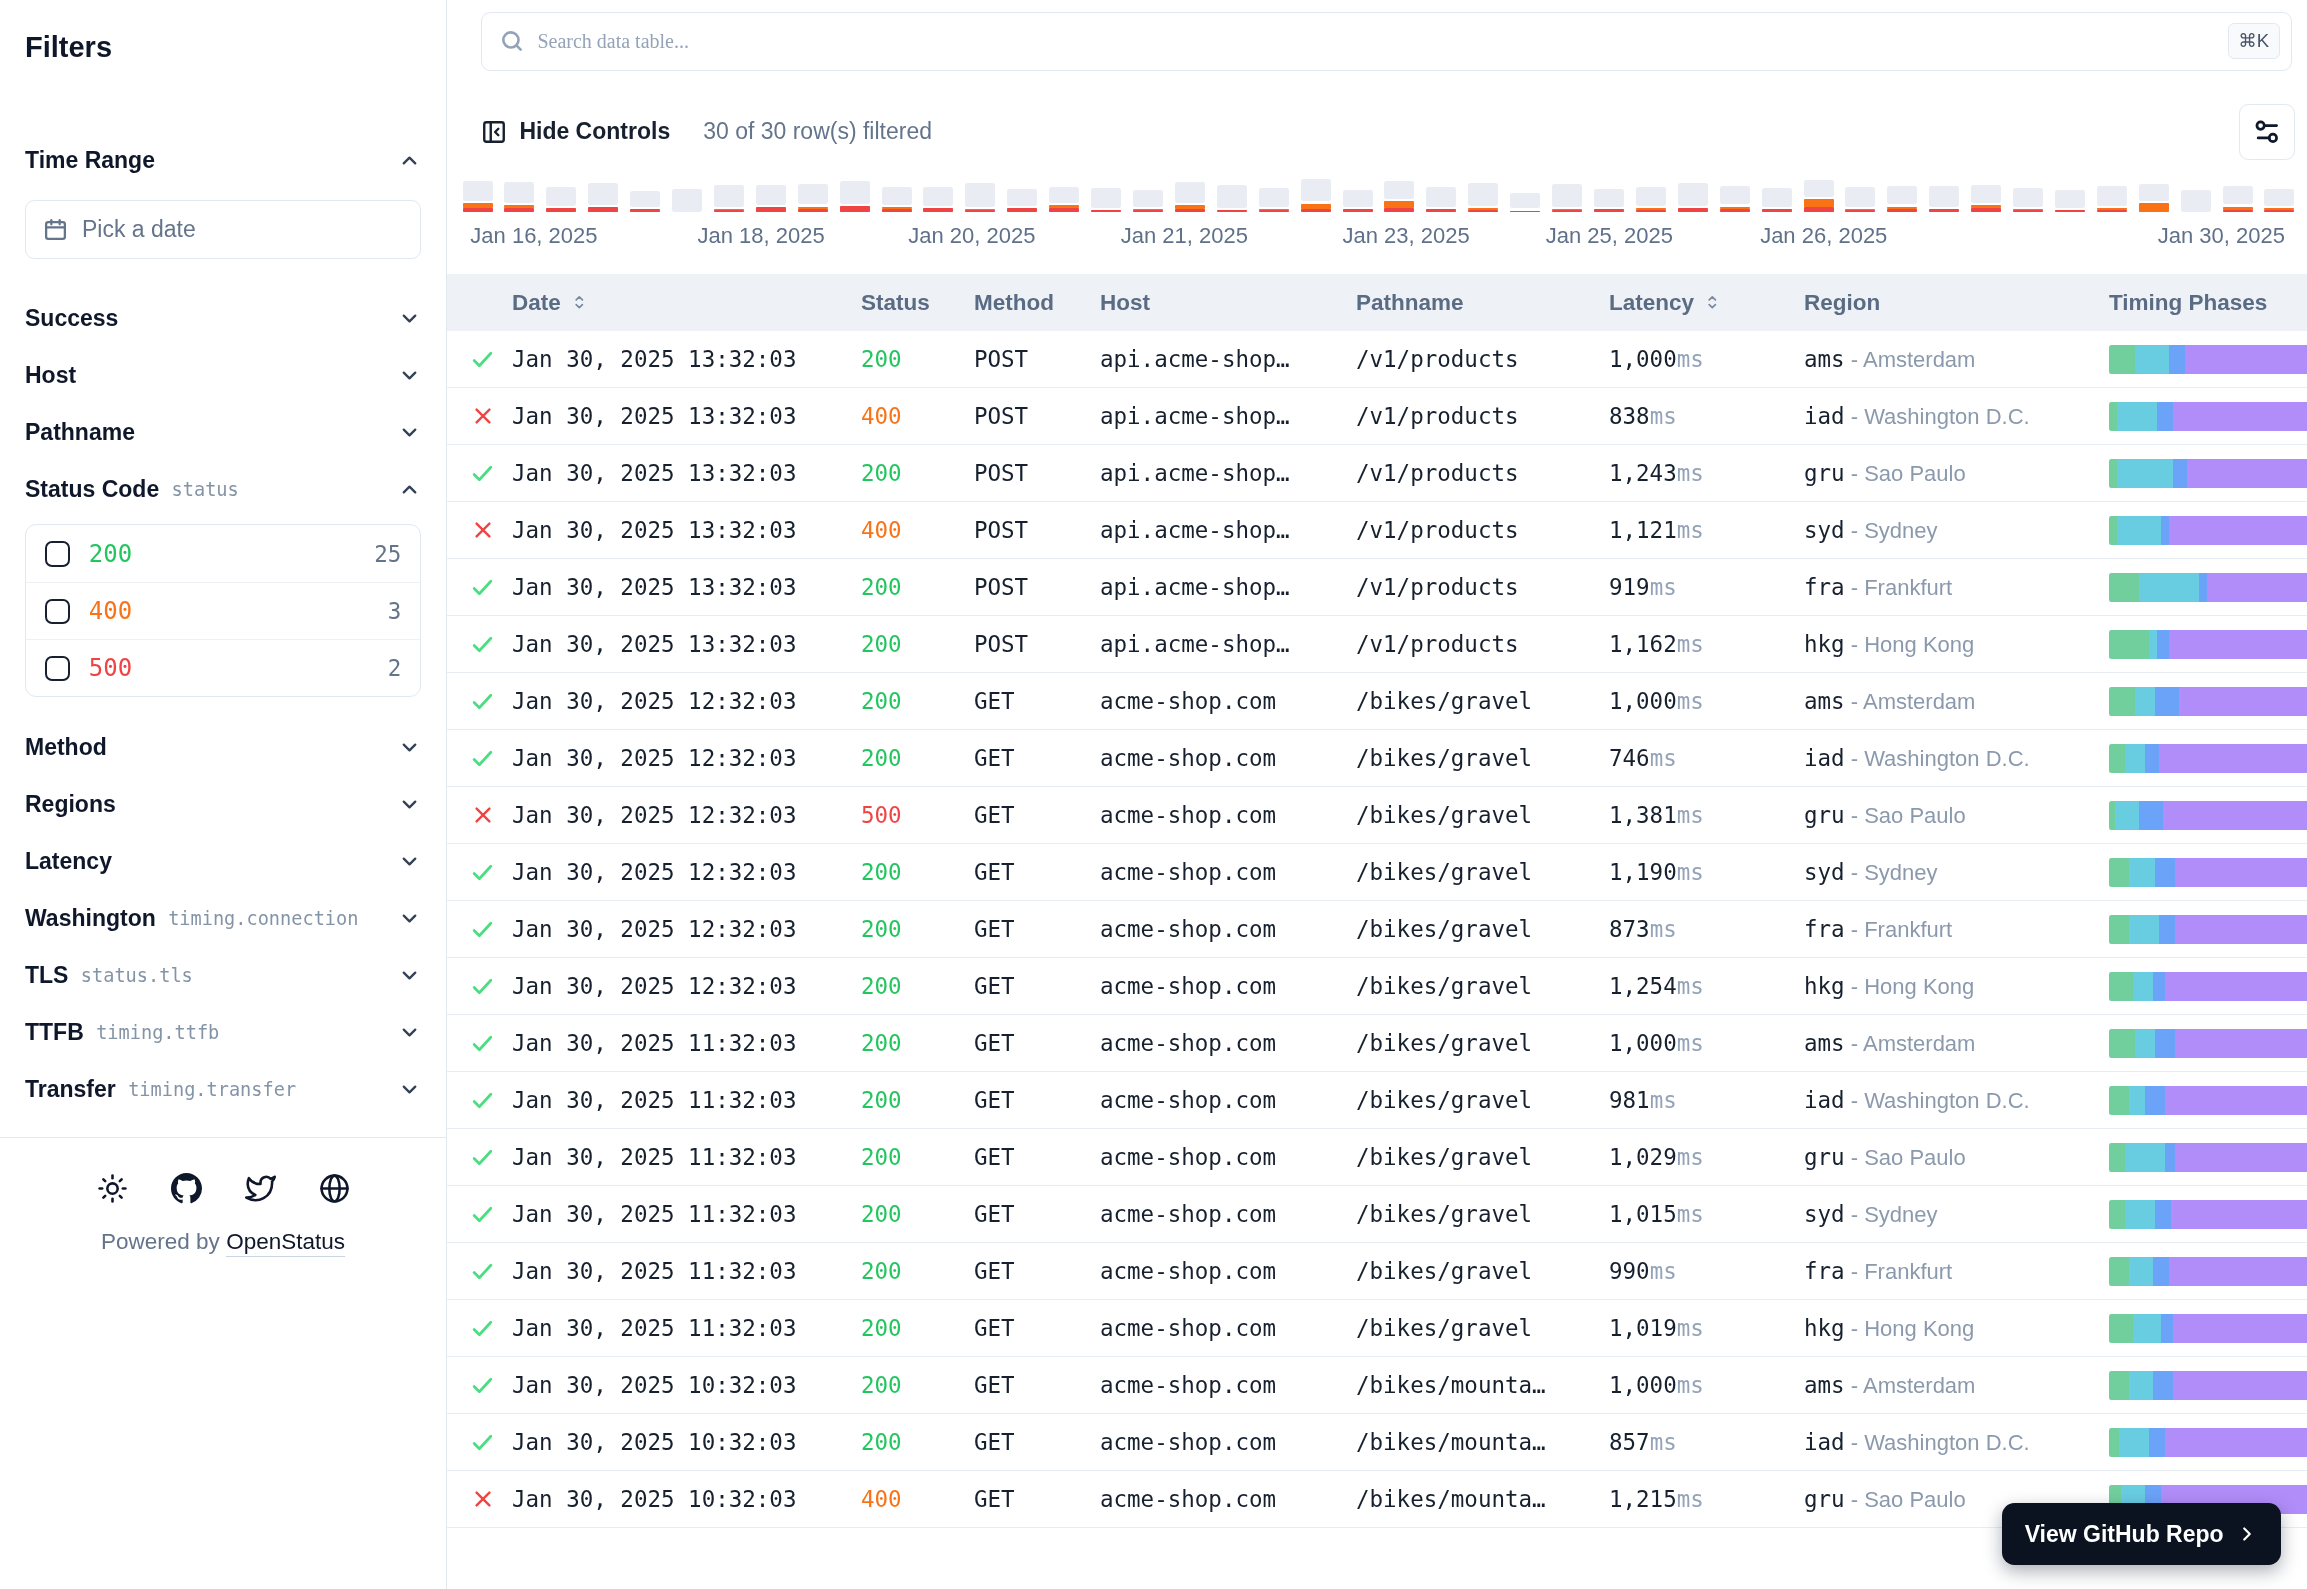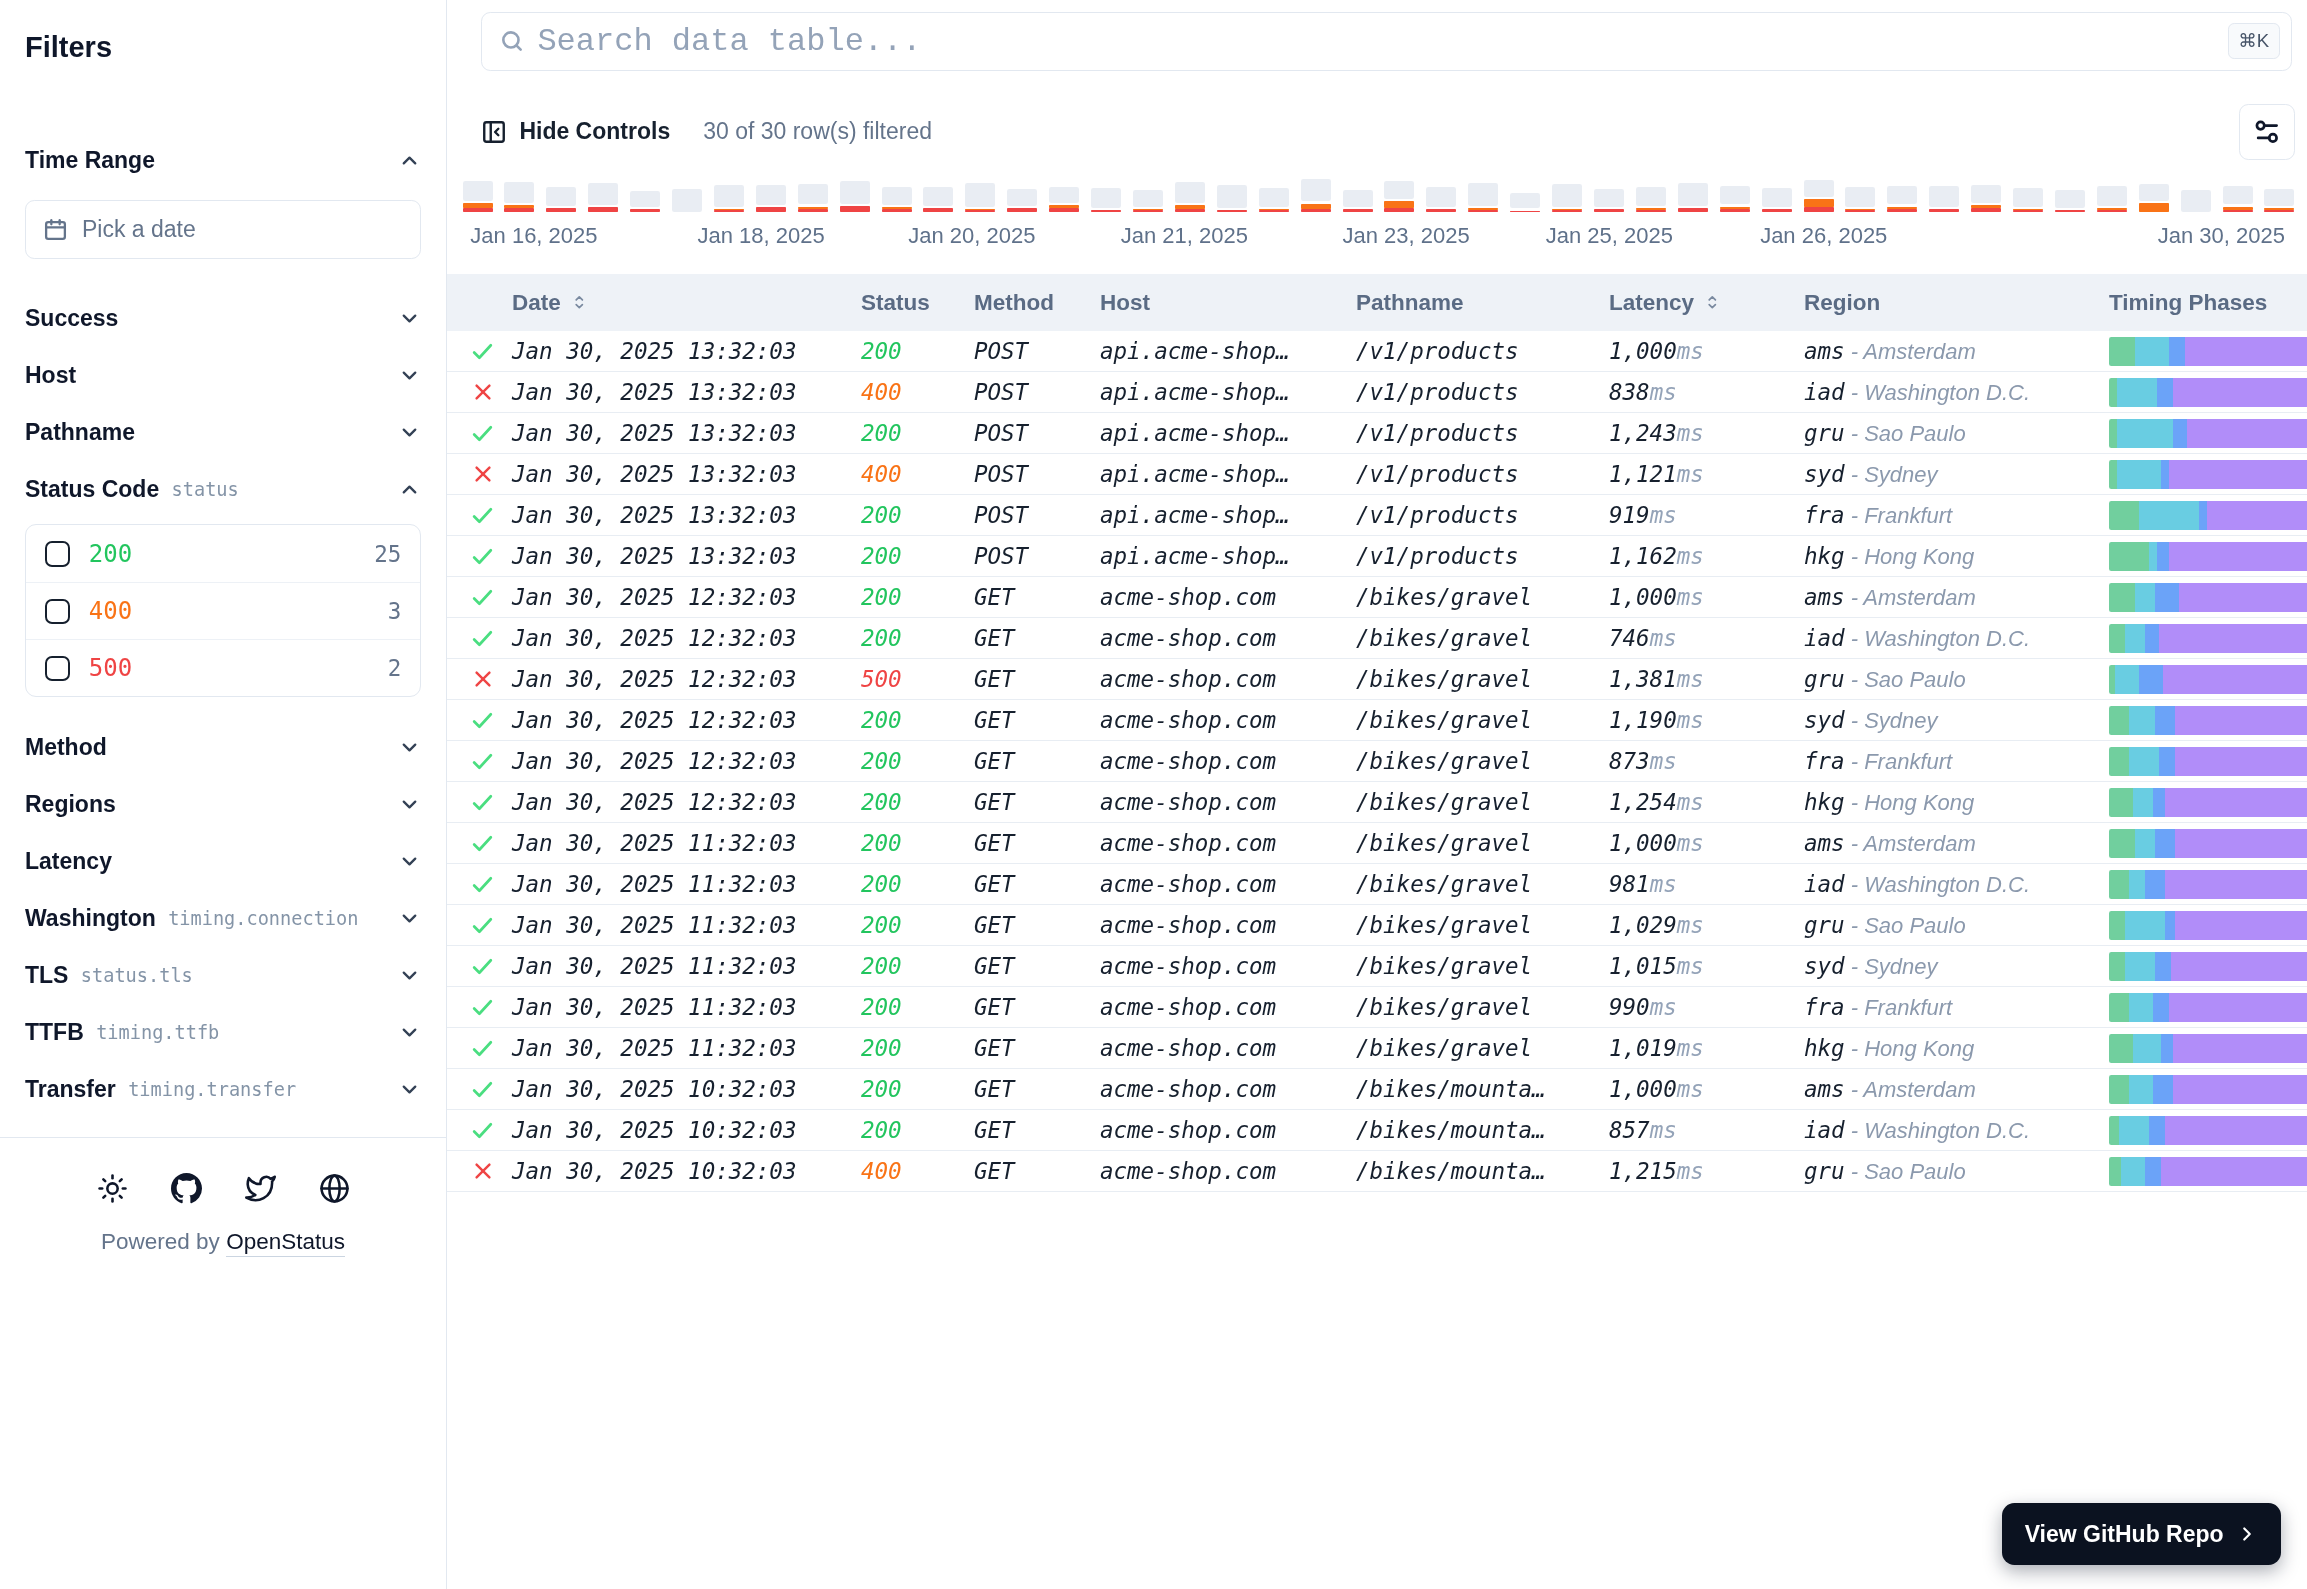--- a/index.html
+++ b/index.html
@@ -29,21 +29,21 @@
   .sb-icons { display:flex; justify-content:center; gap:40px; margin-top:34px; }
   .sb-iconbtn { width:34px; height:34px; display:flex; align-items:center; justify-content:center; cursor:pointer; }
   .powered { text-align:center; margin-top:23px; font-size:22.5px; color:#64748b; }
   .powered a { color:#0f172a; text-decoration:none; border-bottom:1.6px solid #cbd5e1; padding-bottom:2.3px; cursor:pointer; }
 
   
   .main { flex:1; position:relative; height:100%; overflow:hidden; }
   .topsection { padding:11.6px 15.5px 0 34px; }
   .searchbar { height:59px; border:1.6px solid #e2e8f0; border-radius:9.3px; display:flex; align-items:center;
     padding:0 11px 0 17px; gap:12.4px; background:#fff; }
-  .searchbar input { flex:1; border:none; outline:none; font-size:32px; color:#0f172a; font-family:Liberation Mono, monospace; }
+  .searchbar input { flex:1; border:none; outline:none; font-size:20px; color:#0f172a; font-family:Liberation Serif, serif; }
   .searchbar input::placeholder { color:#94a3b8; }
   .kbd { font-size:18.6px; color:#475569; background:#f8fafc; border:1.6px solid #e2e8f0; border-radius:6.2px; padding:6.2px 9.3px; }
 
   .controlsrow { padding:33px 12.4px 0 34px; display:flex; align-items:center; }
   .ghostbtn { display:flex; align-items:center; gap:12.4px; font-size:23px; font-weight:600; color:#16202e; cursor:pointer; }
   .filteredtxt { margin-left:33px; font-size:23px; color:#64748b;text-align:center; }
   .iconbtn { margin-left:auto; width:56px; height:56px; border:1.6px solid #e2e8f0; border-radius:9.3px;
     display:flex; align-items:center; justify-content:center; background:#fff; cursor:pointer; }
 
   .timeline { padding:15.5px 12.4px 0 15.5px; }
@@ -54,21 +54,21 @@
   .bar .r { background:#ef4444; border-radius:0.8px; }
   .tl-labels { position:relative; height:36px; margin-top:6.2px; }
   .tl-labels span { position:absolute; transform:translateX(-50%); font-size:22px; color:#5f718a; white-space:nowrap; top:4.7px; }
 
   .datatable { margin-top:20px; }
   .grid { display:grid; grid-template-columns:34px 349px 113px 126px 256px 253px 195px 305px 1fr;
     align-items:center; padding-left:18.6px; }
   .grid > div { padding-left:12.4px; overflow:hidden; white-space:nowrap; }
   .thead { height:57px; background:#eef2f7; color:#5a6b84; font-size:22.5px; font-weight:600; }
   .thead .hcell { display:flex; align-items:center; gap:9px; }
-  .trow { height:41px; border-bottom:1.6px solid #e8edf3; font-family:"DejaVu Sans Mono", monospace; font-size:22.5px; color:#16202e; cursor:pointer;font-style:italic; }
+  .trow { height:57px; border-bottom:1.6px solid #e8edf3; font-family:"DejaVu Sans Mono", monospace; font-size:22.5px; color:#16202e; cursor:pointer; }
   .cell-icon { display:flex; align-items:center; justify-content:center; padding-left:0 !important; }
   .ms { color:#94a3b8; }
   .regioncity { color:#8b99ad; font-family:"Liberation Sans", sans-serif; font-size:22px; }
   .phasebar { height:29.5px; width:200px; border-radius:2.3px; overflow:hidden; display:flex; }
   .phasebar span { height:100%; }
 
   .ghbtn { position:absolute; right:26px; bottom:24px; height:62px; background:#0b1220; color:#fff;
     border-radius:12.4px; display:flex; align-items:center; gap:12.4px; padding:0 23px; font-size:23px; font-weight:600;
     box-shadow:0 6.2px 18.6px rgba(15,23,42,.35); cursor:pointer; }
 </style>

